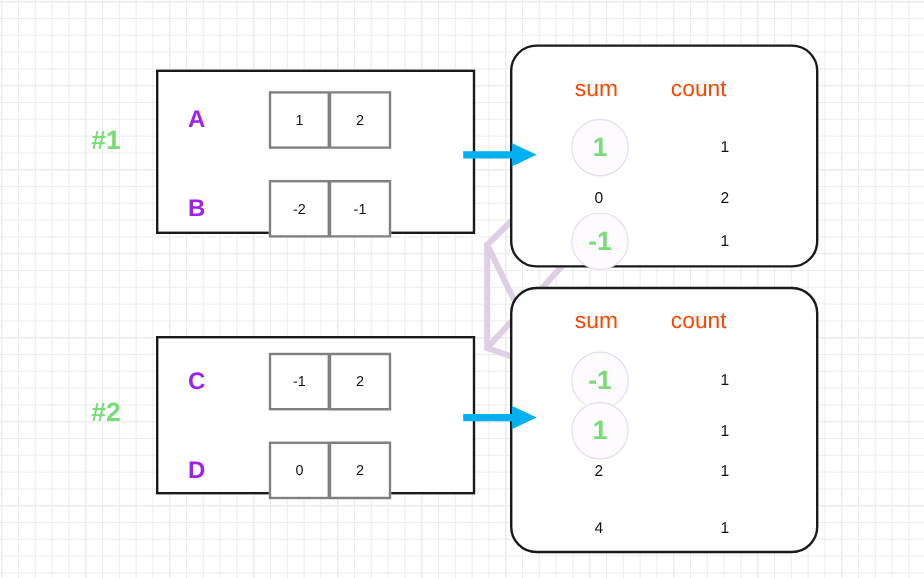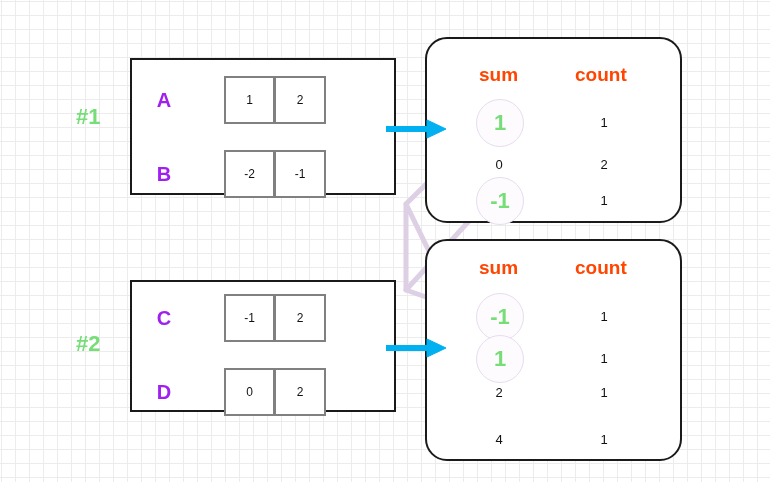--- a/index.html
+++ b/index.html
@@ -107,26 +107,26 @@
     background: #ffffff;
     z-index: 3;
   }
   #panel-1 { left: 425px; top: 37px;  width: 257px; height: 186px; }
   #panel-2 { left: 425px; top: 239px; width: 257px; height: 222px; }
 
   .col-head {
     position: absolute;
     color: #ff4500;
     font-size: 19px;
-    font-weight: bold;
+    font-weight: normal;
     line-height: 1;
     white-space: nowrap;
   }
   .panel .head-sum   { left: 52px; }
-  .panel .head-count { left: 148px; }
+  .panel .head-count { left: 132px; }
   #panel-1 .col-head { top: 26px; }
   #panel-2 .col-head { top: 17px; }
 
   .val {
     position: absolute;
     font-size: 13px;
     color: #111111;
     line-height: 1;
     white-space: nowrap;
     text-align: center;

